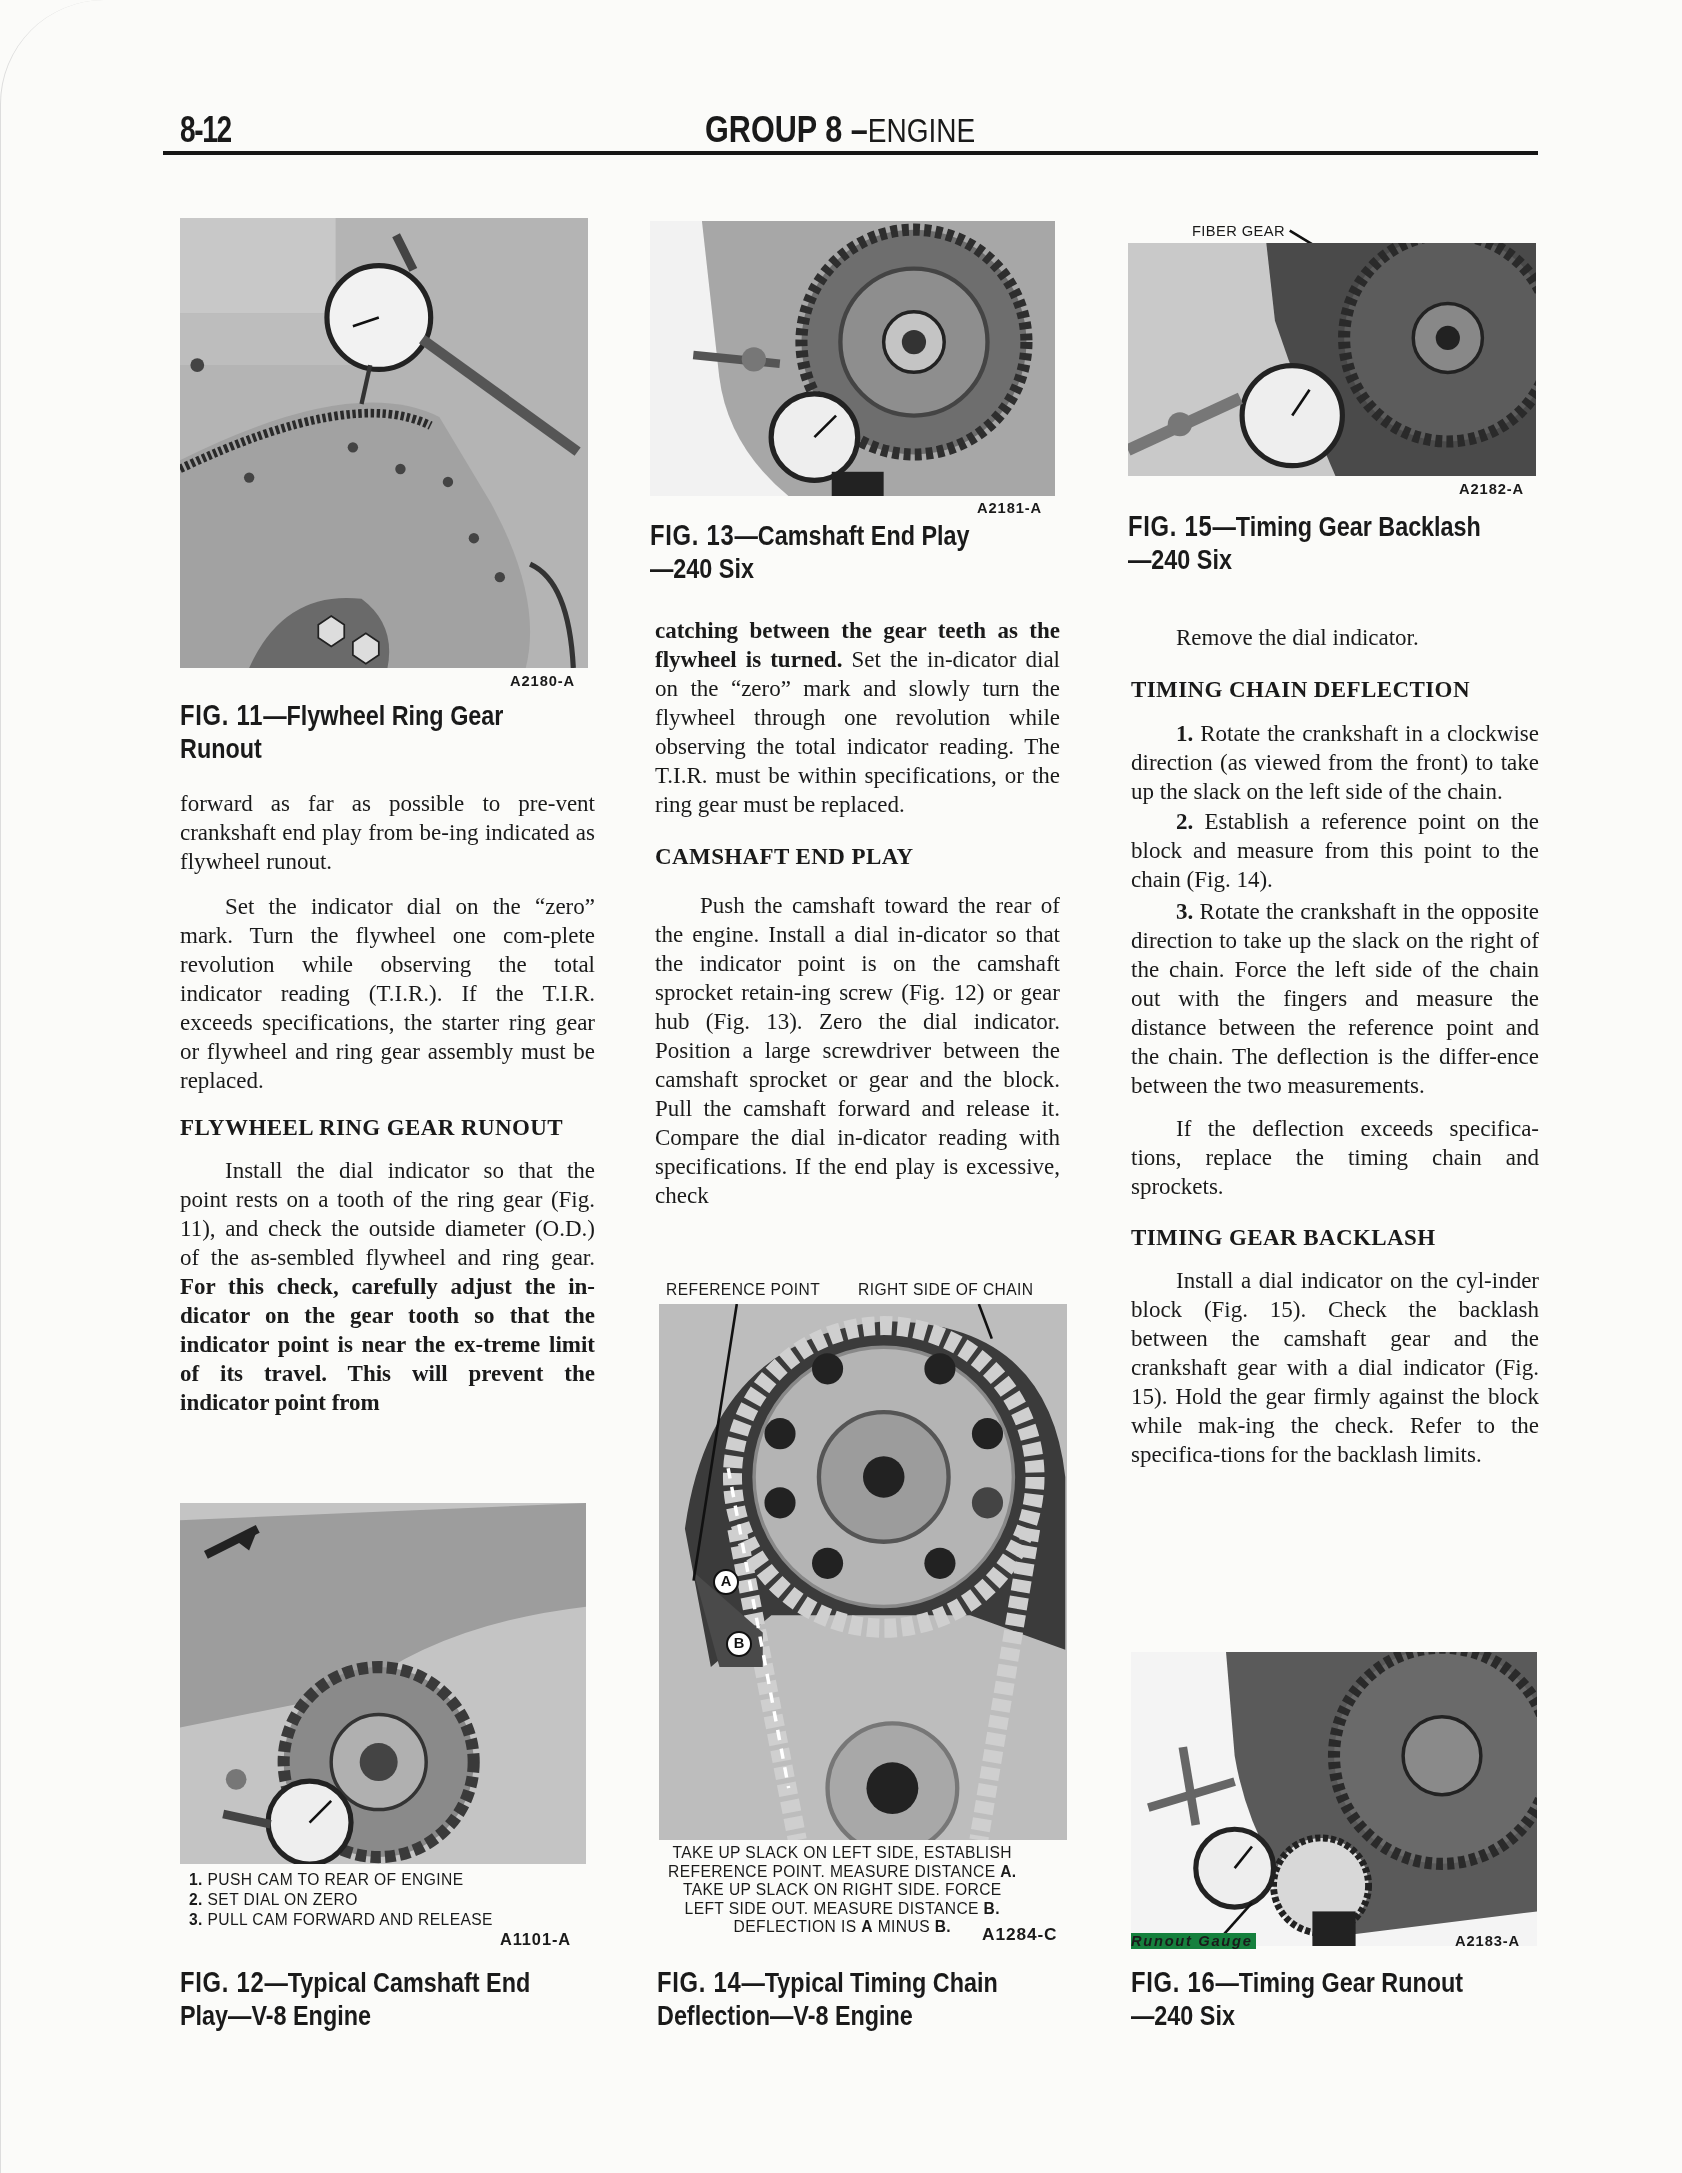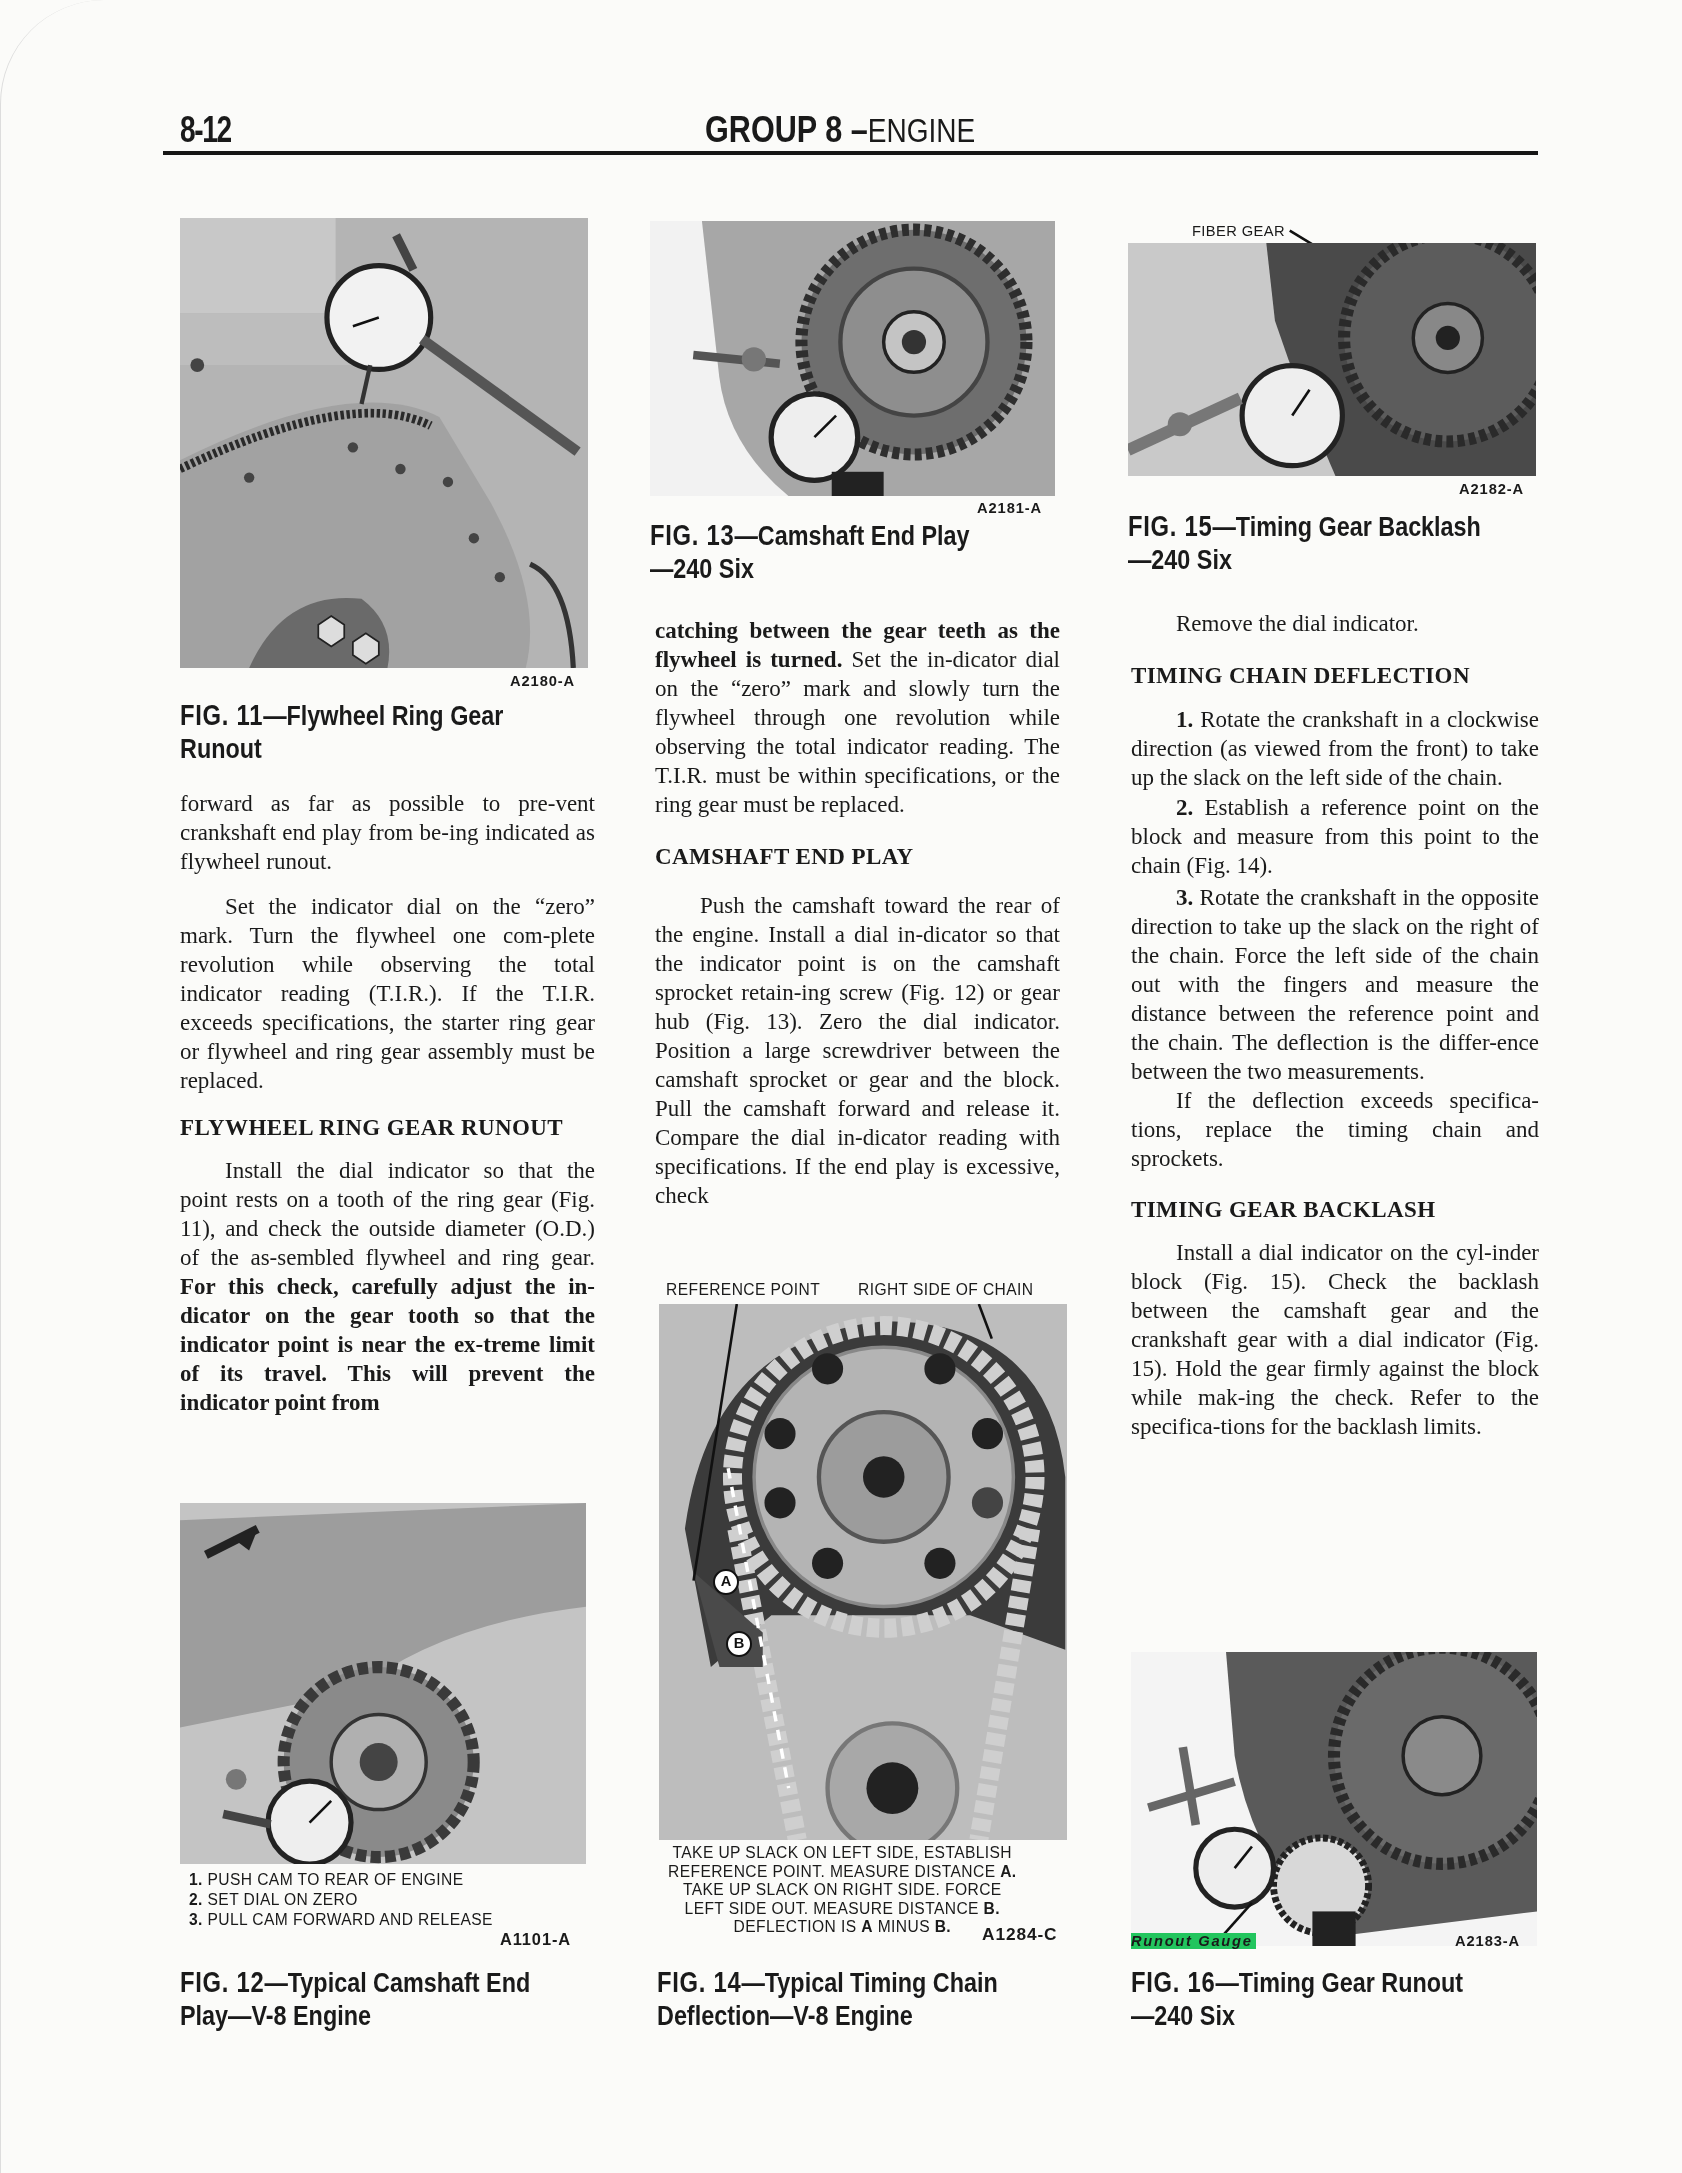--- a/index.html
+++ b/index.html
@@ -51,21 +51,21 @@
     transform:scaleX(0.82); transform-origin:left top;
     white-space:nowrap;
   }
   .caption .fignum { font-size:29px; letter-spacing:0.9px; }
   .col {
     position:absolute; width:415px;
     font-size:23px; line-height:29px;
     text-align:justify; hyphens:manual;
   }
   .col p { margin:0; }
-  .col p.indent { text-indent:45px; }
+  .col p.indent { text-indent:45px;margin-top:14px; }
   .col p.gap { margin-top:15.6px; }
   .col h3 {
     margin:19px 0 14px 0; font-size:23px; line-height:28.5px; font-weight:bold;
     letter-spacing:0.4px; text-align:left;
   }
   .col b { font-weight:bold; }
   .fig12-steps {
     position:absolute; left:189px; top:1870px;
     font-family:"Liberation Sans","DejaVu Sans",sans-serif;
     font-size:15.6px; line-height:20px; letter-spacing:0.4px;
@@ -268,19 +268,19 @@
     <circle cx="360" cy="120" r="45" fill="#8a8a8a" stroke="#222" stroke-width="4"></circle>
     <circle cx="220" cy="270" r="55" fill="#d8d8d8" stroke="#222" stroke-width="8" stroke-dasharray="6 3"></circle>
     <circle cx="120" cy="250" r="45" fill="#eee" stroke="#222" stroke-width="6"></circle>
     <line x1="120" y1="250" x2="140" y2="225" stroke="#111" stroke-width="3"></line>
     <line x1="20" y1="180" x2="120" y2="150" stroke="#666" stroke-width="10"></line>
     <line x1="60" y1="110" x2="75" y2="200" stroke="#666" stroke-width="10"></line>
     <rect x="210" y="300" width="50" height="40" fill="#222"></rect>
     <line x1="100" y1="335" x2="140" y2="290" stroke="#111" stroke-width="3"></line>
   </svg>
 </div>
-<div class="fig-label" style="left:1131px; top:1933px; font-style:italic; font-weight:bold; font-size:14.7px; letter-spacing:1.7px; background:#22c55e; padding-right:3.5px;">Runout Gauge</div>
+<div class="fig-label" style="left:1131px; top:1933px; font-style:italic; font-weight:bold; font-size:14.7px; letter-spacing:1.7px; background:#15803d; padding-right:3.5px;">Runout Gauge</div>
 <div class="fig-id" style="left:1455px; top:1933px;">A2183-A</div>
 <div class="caption" style="left:1131px; top:1966px;">
   <span class="fignum">FIG. 16</span><span>—Timing Gear Runout</span><br>
   <span>—240 Six</span>
 </div>
 
 
 </body></html>

